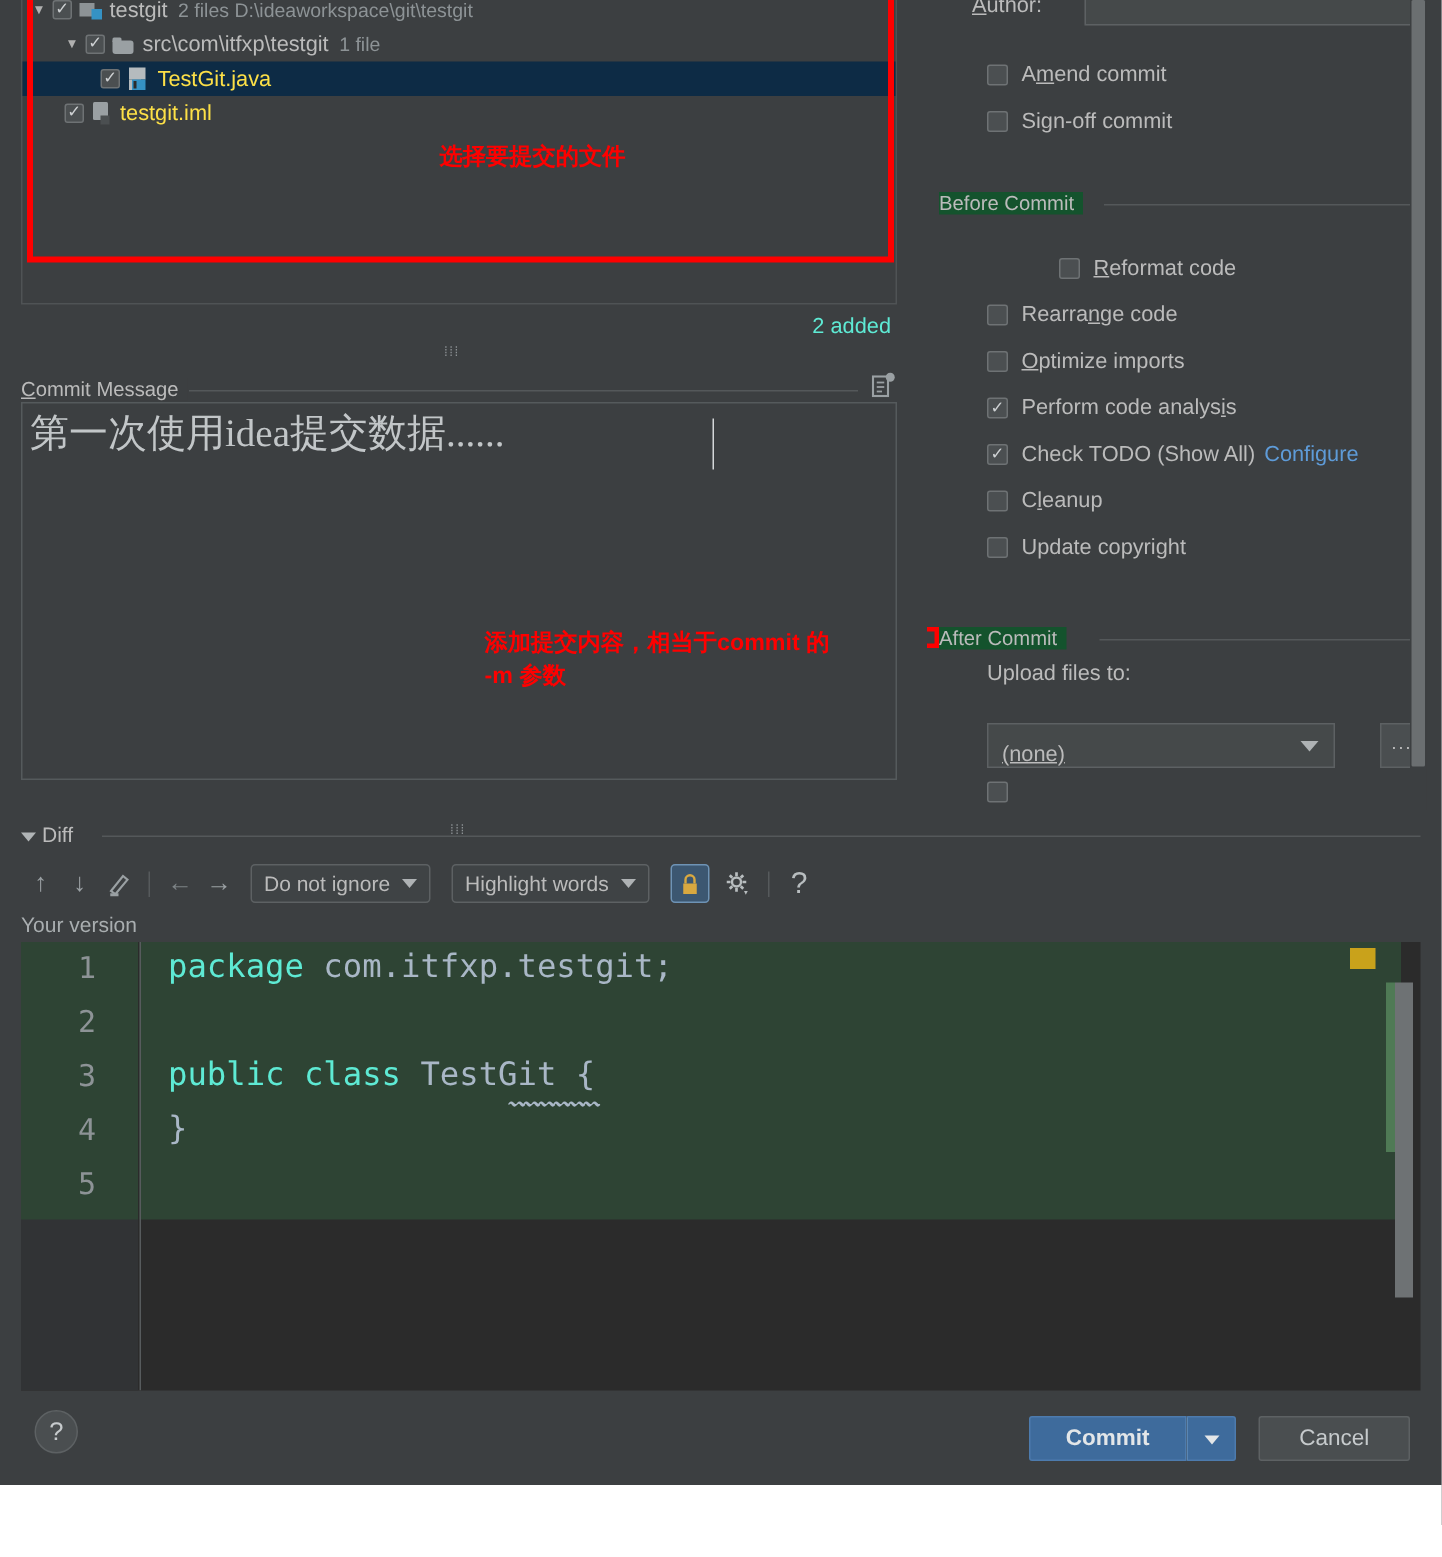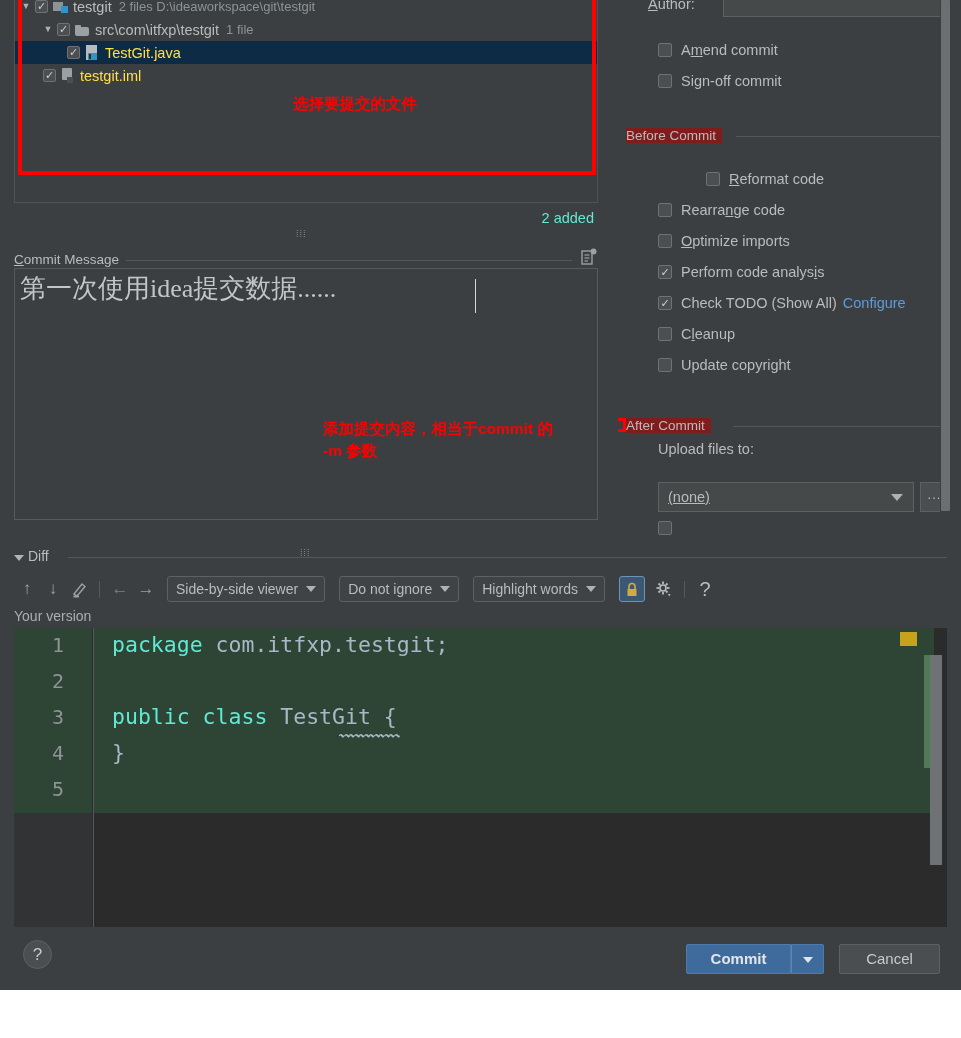--- a/index.html
+++ b/index.html
@@ -240,21 +240,21 @@
     left: 105px; top: -9px;
     width: 219px; height: 26px;
     background: #45494a;
     border: 1px solid #5d6163;
     box-sizing: border-box;
   }
   .group-title {
     position: absolute;
     font-size: 13.5px;
     color: #bbbbbb;
-    background: #7f1d1d;
+    background: #14532d;
     padding-right: 6px;
     z-index: 2;
   }
   .group-line {
     position: absolute;
     height: 1px;
     background: #54585a;
   }
   #r-scrollbar {
     position: absolute;
@@ -270,26 +270,26 @@
     height: 511px;
     background: #6b6f71;
     border-radius: 1px;
   }
   #configure-link { color: #5e9bd8; margin-left: 6px; }
 
   #upload-label { position: absolute; left: 40px; top: 441px; font-size: 14.5px; }
   #upload-combo {
     position: absolute;
     left: 40px; top: 482px;
-    width: 256px; height: 30px;
+    width: 232px; height: 30px;
     background: #45494a;
     border: 1px solid #5d6163;
     box-sizing: border-box;
     display: flex;
-    align-items: center;
+    align-items: flex-end;
     color: #bbbbbb;
     font-size: 14.5px;
     padding-left: 9px;
     text-decoration: underline;
   }
   #upload-arrow {
     position: absolute;
     right: 10px; top: 11px;
     width: 0; height: 0;
     border-left: 6px solid transparent;
@@ -716,24 +716,20 @@
     <span class="tb-ico">
       <svg width="17" height="17" viewBox="0 0 17 17">
         <path d="M3 13 L11 3 L14 5.5 L6 15 Z" fill="none" stroke="#9aa0a3" stroke-width="1.4"></path>
         <line x1="2.5" y1="15.5" x2="8" y2="15.5" stroke="#9aa0a3" stroke-width="2"></line>
       </svg>
     </span>
     <span class="tb-sep"></span>
     <span class="tb-ico" style="color:#7d8386;">←</span>
     <span class="tb-ico">→</span>
     <span style="display:inline-block;width:8px;flex:0 0 8px;"></span>
-    <span class="tb-combo">
-      <span>Side-by-side viewer</span>
-        <span class="ar"></span>
-    </span>
     <span class="tb-combo">
       <span>Do not ignore</span>
         <span class="ar"></span>
     </span>
     <span class="tb-combo">
       <span>Highlight words</span>
         <span class="ar"></span>
     </span>
     <span id="lock-btn">
       <svg width="14" height="15" viewBox="0 0 14 15">

